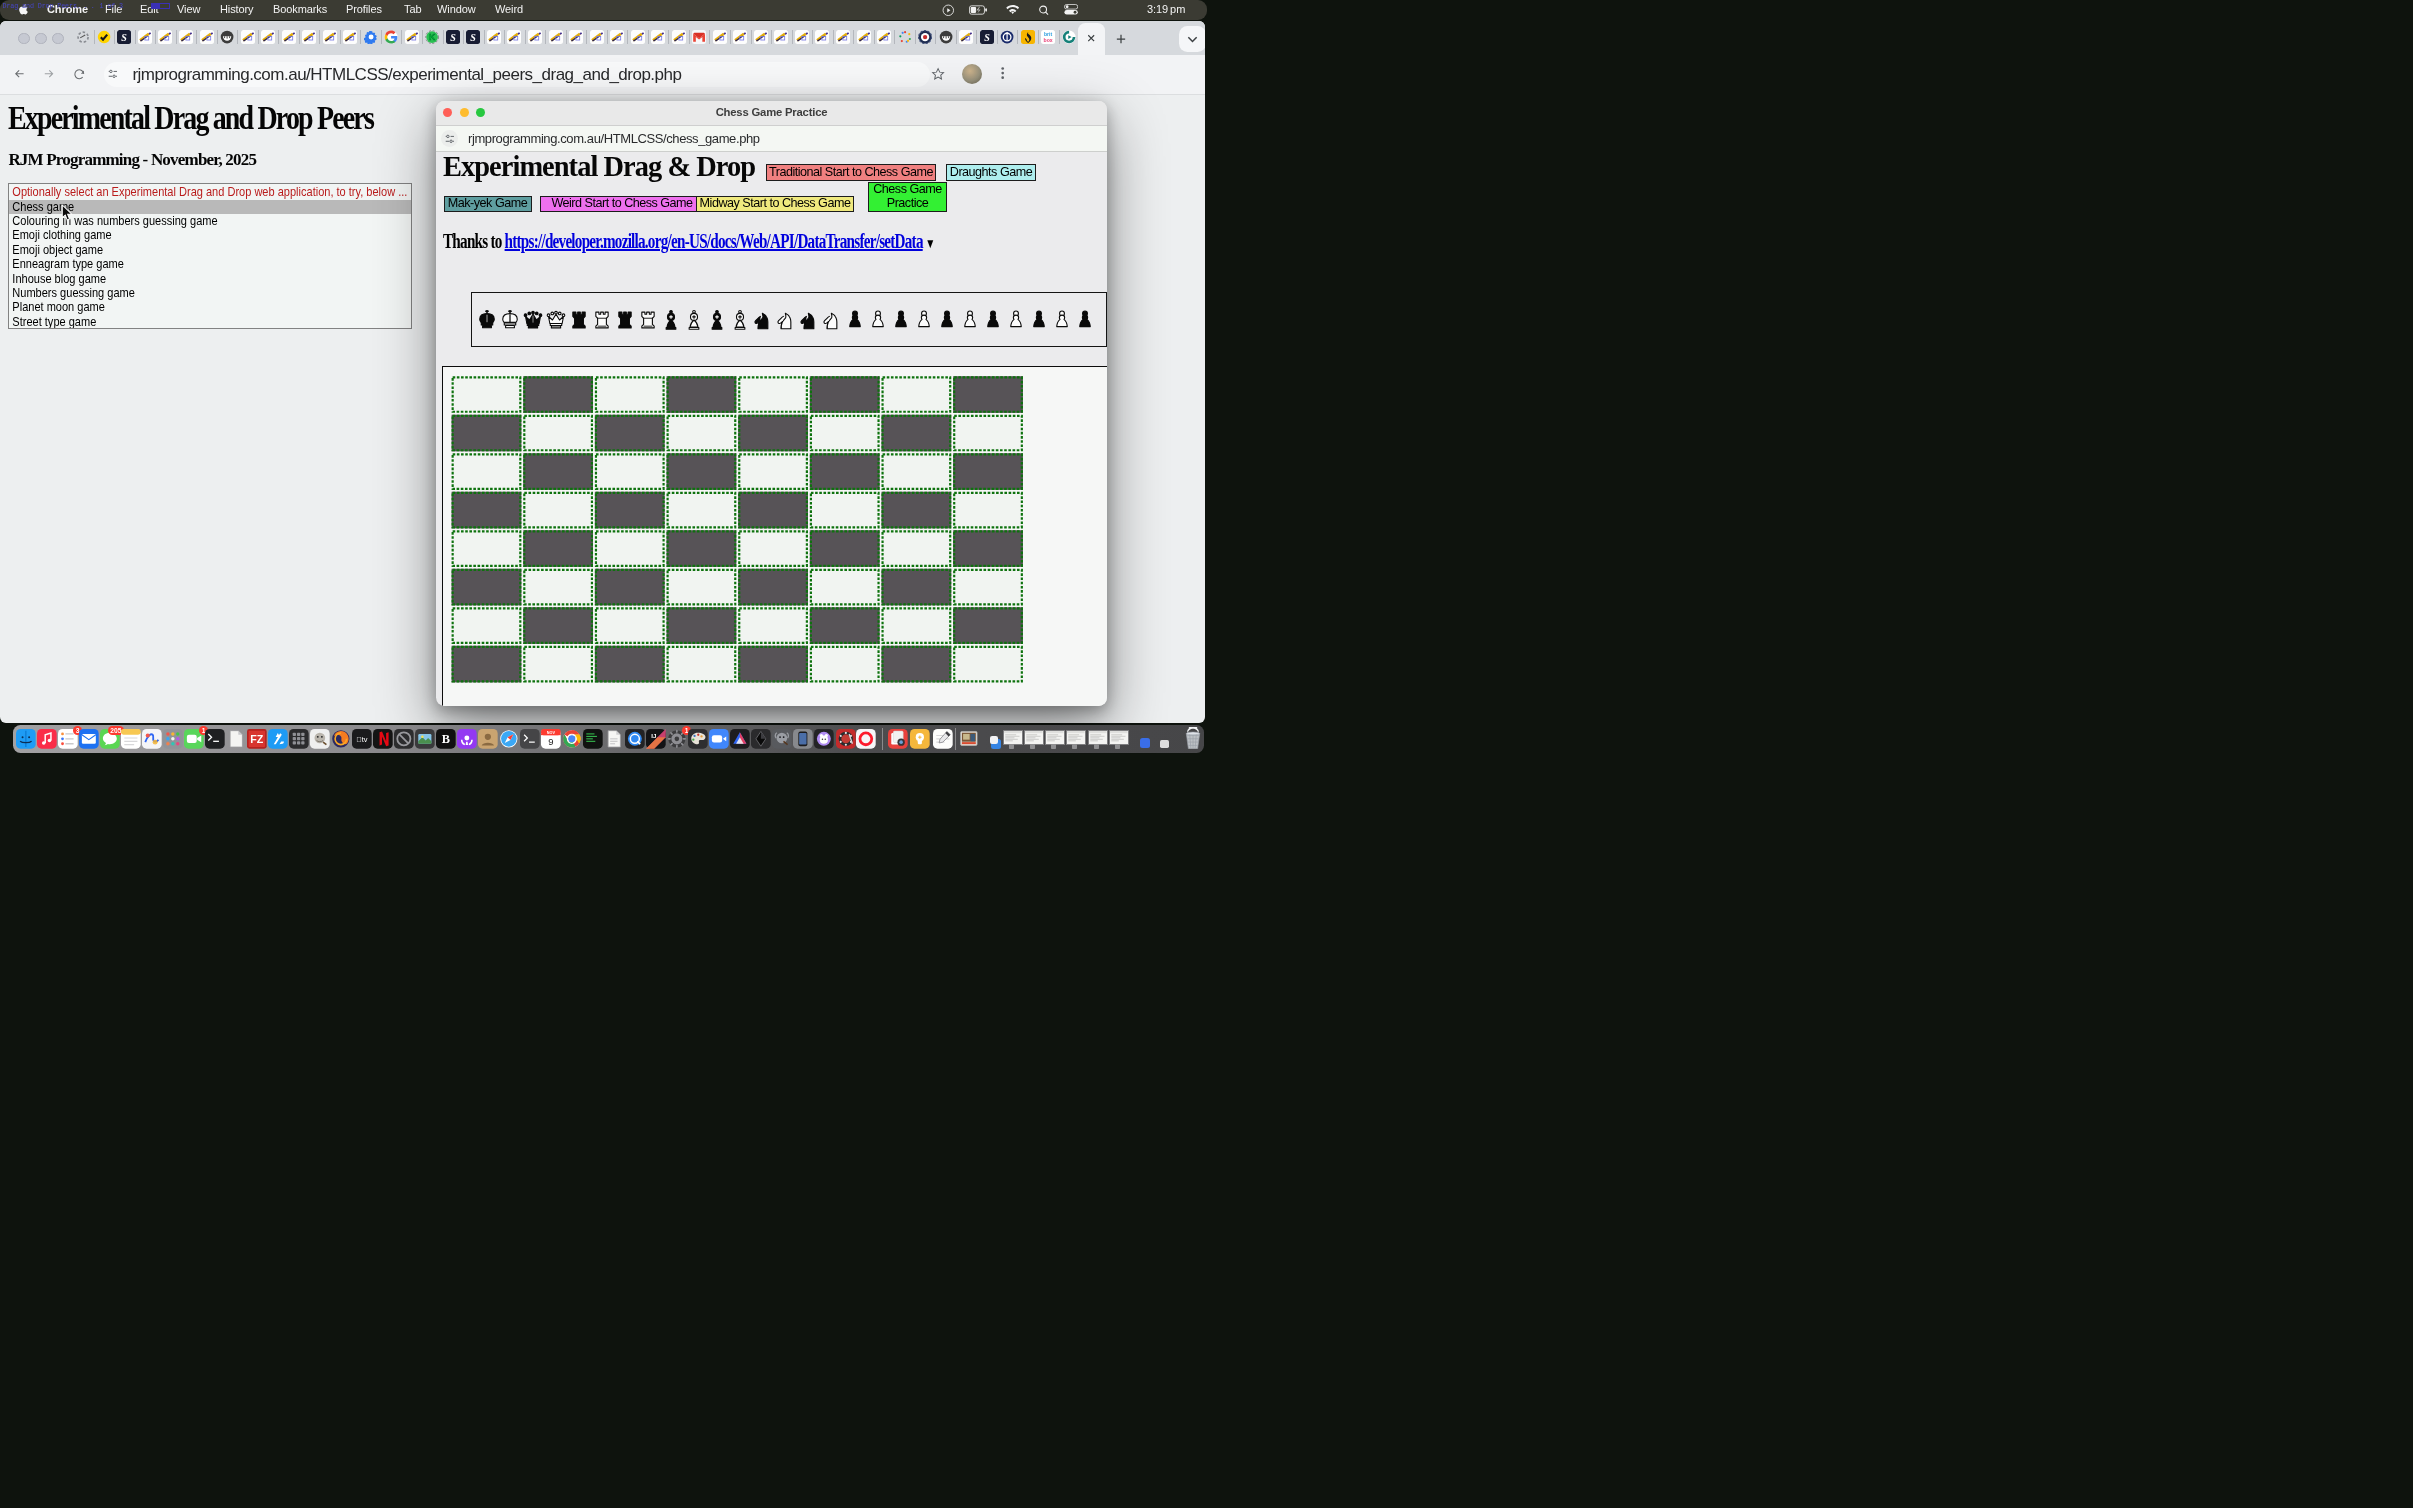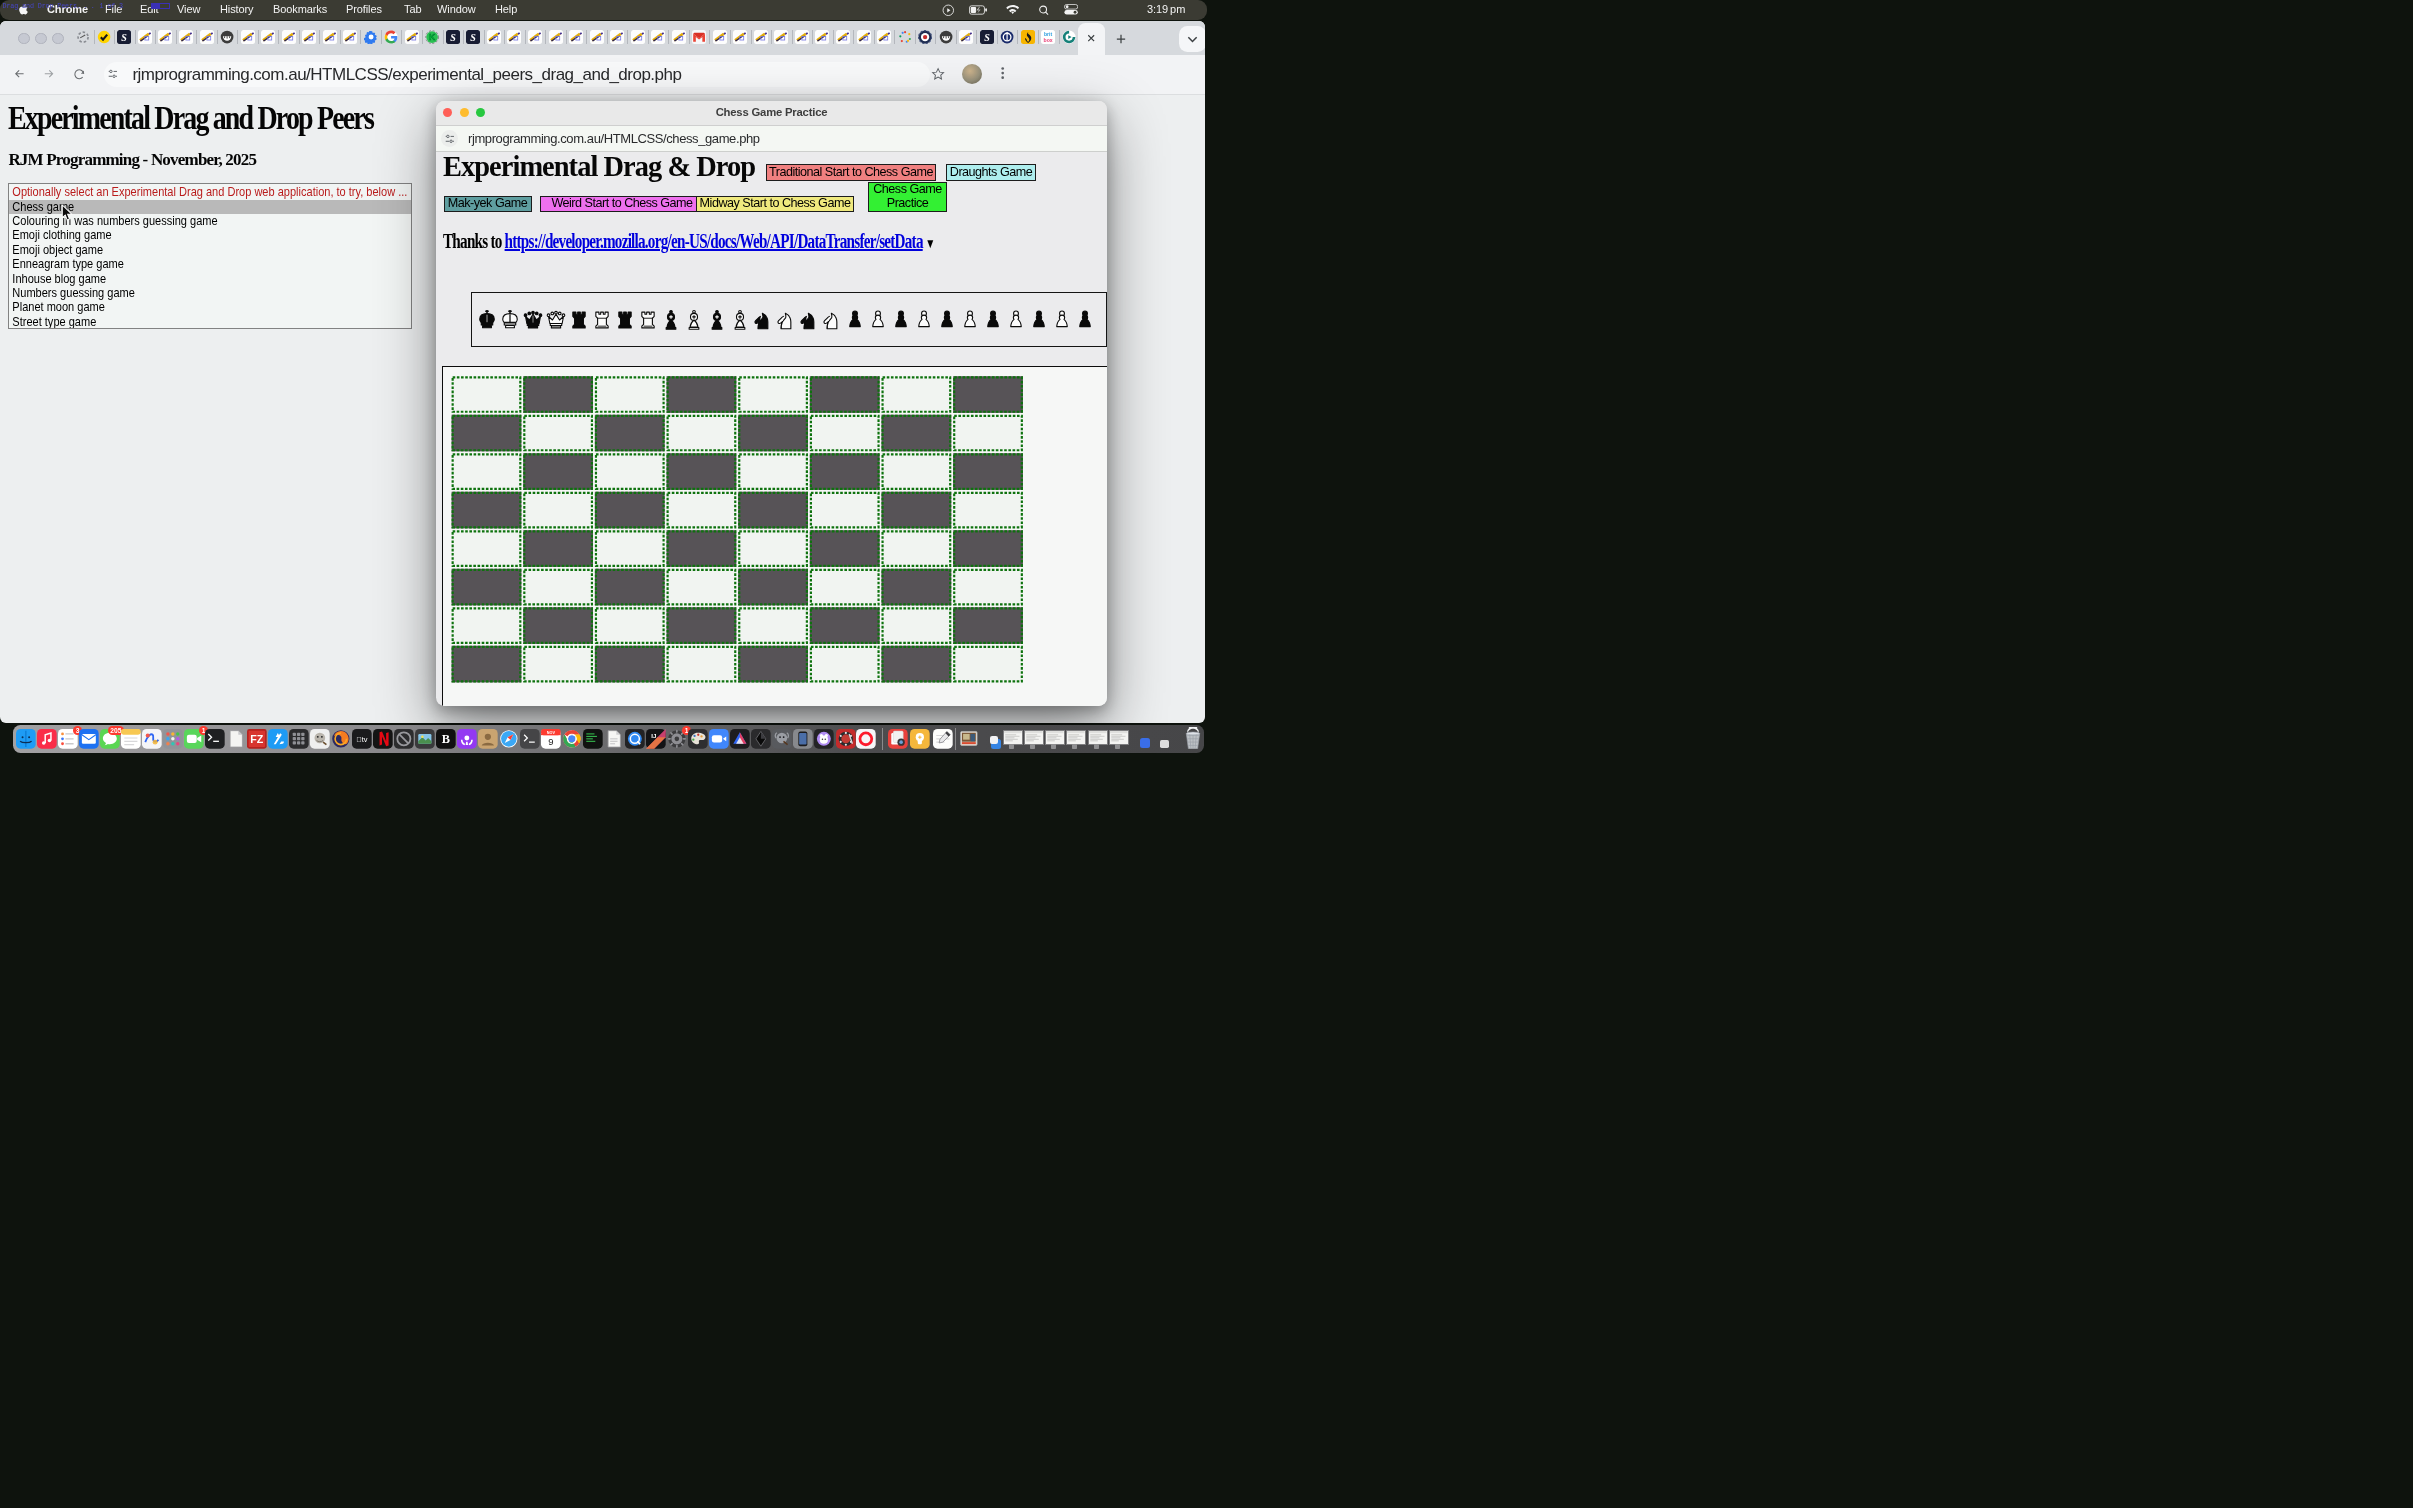--- a/index.html
+++ b/index.html
@@ -38,21 +38,21 @@
     </svg>
 <div class="mi" style="left:47px;font-weight:bold;">Chrome</div>
 <div class="mi" style="left:105px;">File</div>
 <div class="mi" style="left:140px;">Edit</div>
 <div class="mi" style="left:177px;">View</div>
 <div class="mi" style="left:220px;">History</div>
 <div class="mi" style="left:273px;">Bookmarks</div>
 <div class="mi" style="left:346px;">Profiles</div>
 <div class="mi" style="left:404px;">Tab</div>
 <div class="mi" style="left:437px;">Window</div>
-<div class="mi" style="left:495px;">Help</div>
+<div class="mi" style="left:495px;">Weird</div>
 <svg class="abs" style="left:942px;top:3.8px" width="12.6" height="12.6" viewBox="0 0 24 24" fill="none" stroke="#f2f2f2" stroke-width="1.6">
       <circle cx="12" cy="12" r="10"></circle>
       <path d="M10 8l6 4-6 4z" fill="#f2f2f2" stroke="none"></path>
     </svg>
 <svg class="abs" style="left:969px;top:5px" width="18.4" height="10" viewBox="0 0 44 24">
       <rect x="1" y="2" width="36" height="20" rx="5" fill="none" stroke="#f2f2f2" stroke-width="2"></rect>
       <rect x="39" y="8" width="4" height="8" rx="2" fill="#f2f2f2"></rect>
       <rect x="4" y="5" width="13" height="14" rx="2" fill="#f2f2f2"></rect>
       <path d="M24.5 3.5l-7 9.5h5.5l-3.5 8 8.5-10.5h-5.5l4.5-7z" fill="#fff" stroke="#3b3b33" stroke-width="1.2"></path>
     </svg>

